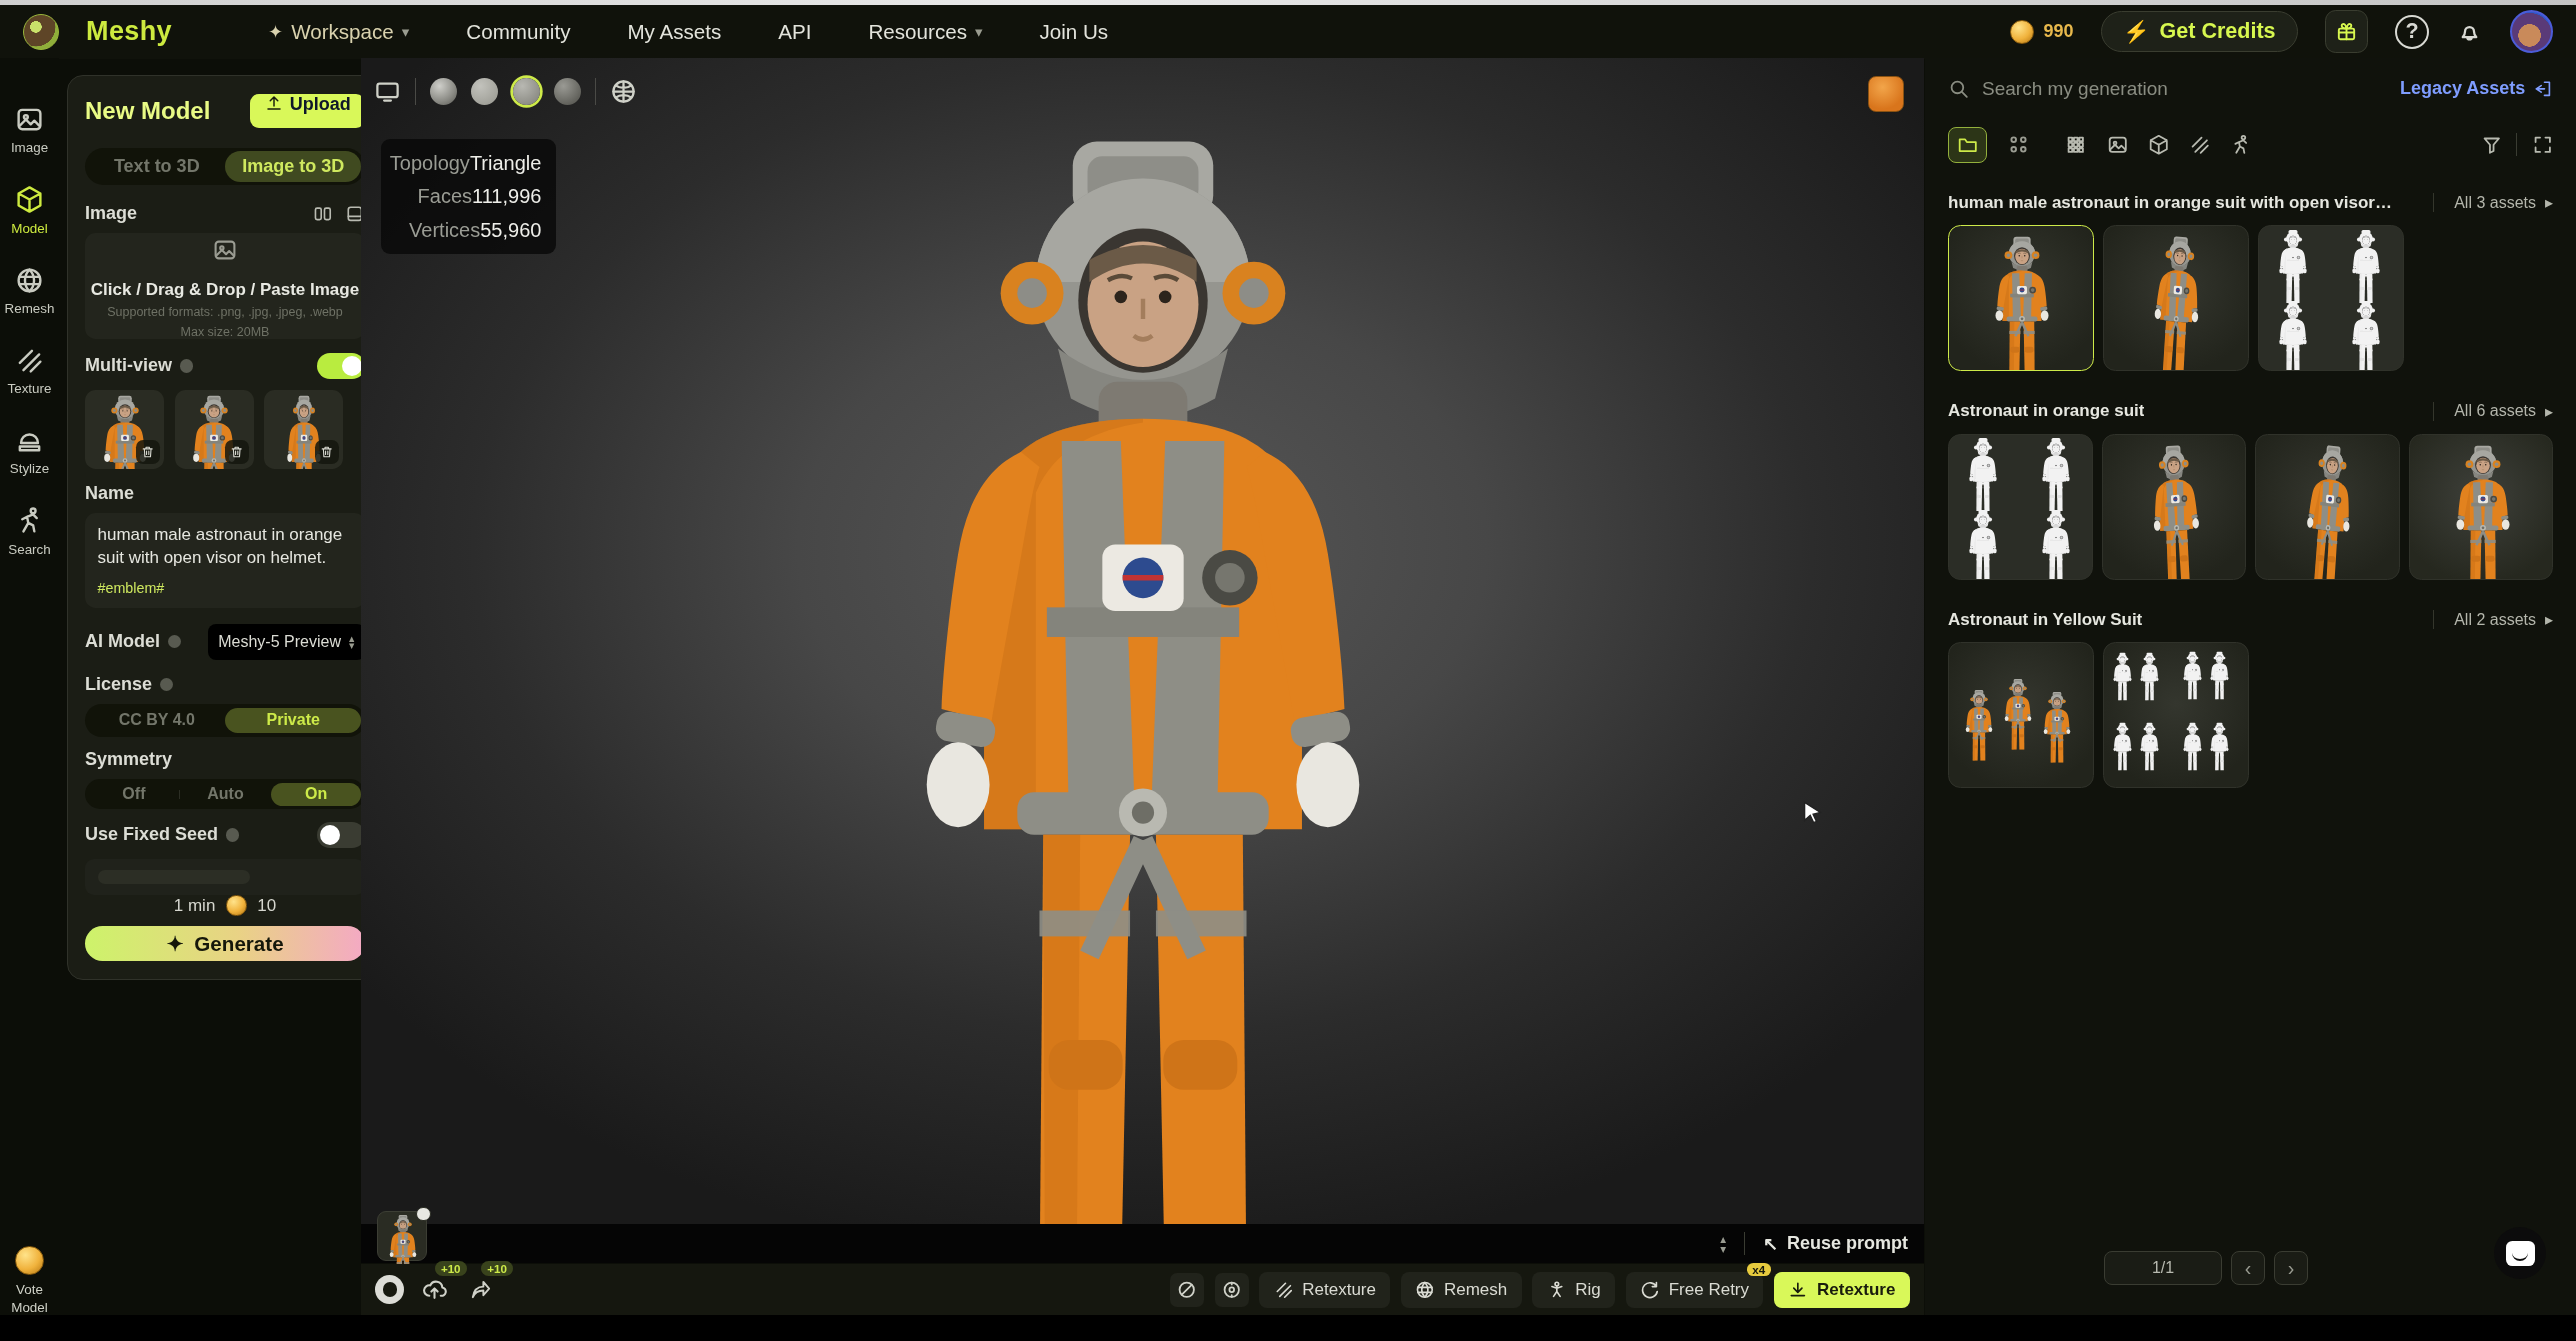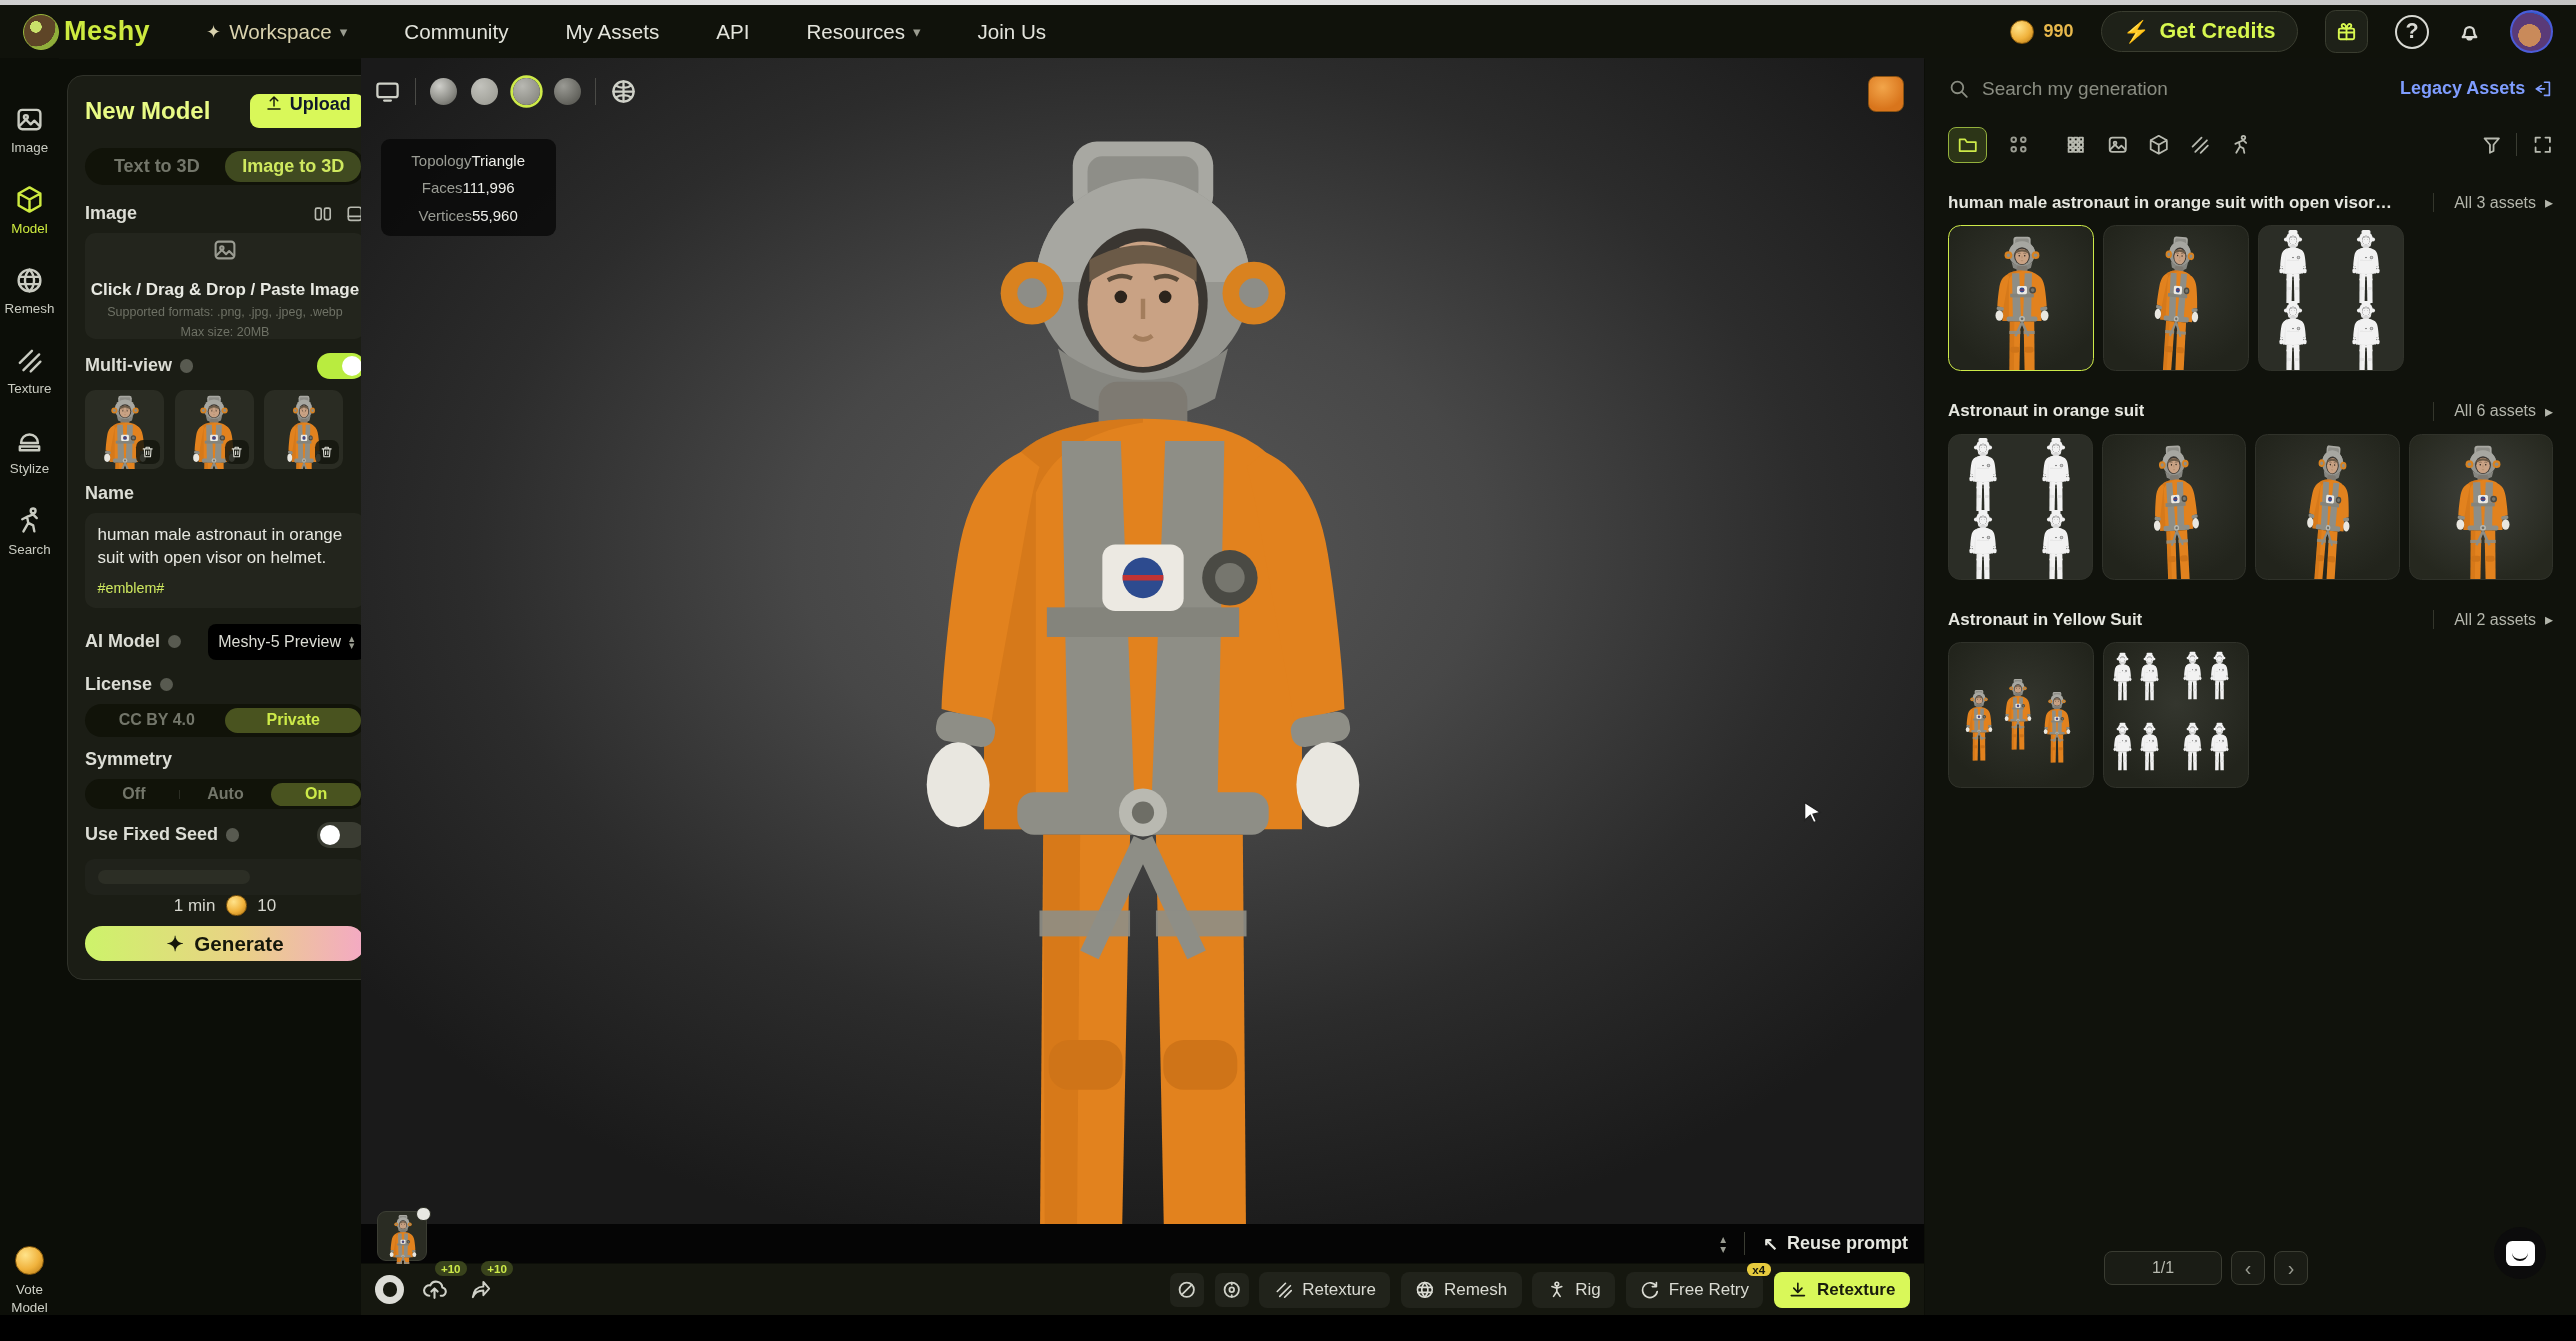--- a/index.html
+++ b/index.html
@@ -5,21 +5,21 @@
   * { margin:0; padding:0; box-sizing:border-box; }
   html,body { width:2576px; height:1342px; background:#000; overflow:hidden;
     font-family:"Liberation Sans", sans-serif; }
   .stage { position:absolute; inset:0; width:2576px; height:1342px; background:#0c0e08; }
 
   
   .topline { position:absolute; left:0; top:0; width:2576px; height:4.5px;
     background:linear-gradient(90deg,#cfcfcf,#e9e9e9 40%,#c4c4c4); }
   .navbar { position:absolute; left:0; top:4.5px; width:2576px; height:54px; background:#10120b;
     display:flex; align-items:center; padding:0 23px; gap:0; }
-  .brand { display:flex; align-items:center; gap:5px; margin-right:56px; }
+  .brand { display:flex; align-items:center; gap:27px; margin-right:96px; }
   .brand-logo { width:36px; height:36px; border-radius:50%;
     background:radial-gradient(circle at 35% 35%, #c9e26a 0 18%, #5e4527 19% 62%, #8fae3a 63% 78%, #27301a 79%);
     border:1.8px solid #9ab73c; }
   .brand-name { color:#cdea3f; font-size:27px; font-weight:bold; letter-spacing:0.4px; }
   .nav-items { display:flex; align-items:center; gap:57px; }
   .nav-item { color:#e3e4dc; font-size:20.6px; display:flex; align-items:center; gap:8px; cursor:default; }
   .nav-item.accented { color:#d9d2ae; }
   .caret { color:#9a9c90; font-size:15px; }
   .sparkle { color:#d9d2ae; font-size:18px; }
   .nav-right { margin-left:auto; display:flex; align-items:center; gap:27px; }
@@ -107,21 +107,21 @@
   .vp-toolbar .sep { width:0.9px; height:27px; background:#4a4a46; }
   .sphere { width:27px; height:27px; border-radius:50%; }
   .sphere.textured { background:radial-gradient(circle at 35% 30%, #cfcfca, #8a8a84 60%, #55554f); }
   .sphere.plain { background:radial-gradient(circle at 35% 30%, #c2c2bc, #96968e); }
   .sphere.selected { background:radial-gradient(circle at 35% 30%, #b8b8b2, #7e7e76); box-shadow:0 0 0 2.7px #cdea49; }
   .sphere.dark { background:radial-gradient(circle at 35% 30%, #9a9a94, #4c4c46); }
   .gen-chip { position:absolute; right:19.7px; top:18px; width:36px; height:36px; border-radius:8px;
     background:radial-gradient(circle at 40% 30%, #f2a54a, #d9751c 70%); border:0.9px solid #8a5212; }
   .stats { position:absolute; left:19.7px; top:81px; width:175px; background:rgba(8,8,8,0.82);
     border-radius:9px; padding:12.5px 14.3px; display:flex; flex-direction:column; gap:10.7px; }
-  .stat-row { display:flex; justify-content:center; font-size:15px; }
+  .stat-row { display:flex; justify-content:flex-end; font-size:20px; }
   .stat-label { color:#9a9c94; }
   .stat-value { color:#eeeee9; }
   .astro-main { position:absolute; left:50%; top:54px; transform:translateX(-50%); width:555px; height:1183px; }
   .cursor { position:absolute; left:1438px; top:741px; }
 
   .prompt-strip { position:absolute; left:361px; top:1224px; width:1563px; height:39px; background:#050505;
     display:flex; align-items:center; padding:0 16px; }
   .prompt-thumb { width:50px; height:50px; border-radius:9px; background:#2a2c23; position:relative;
     margin-top:-16px; overflow:visible; border:0.9px solid #3c3e34; }
   .prompt-thumb svg.fig { position:absolute; left:8px; top:1.8px; width:34px; height:73px; }

